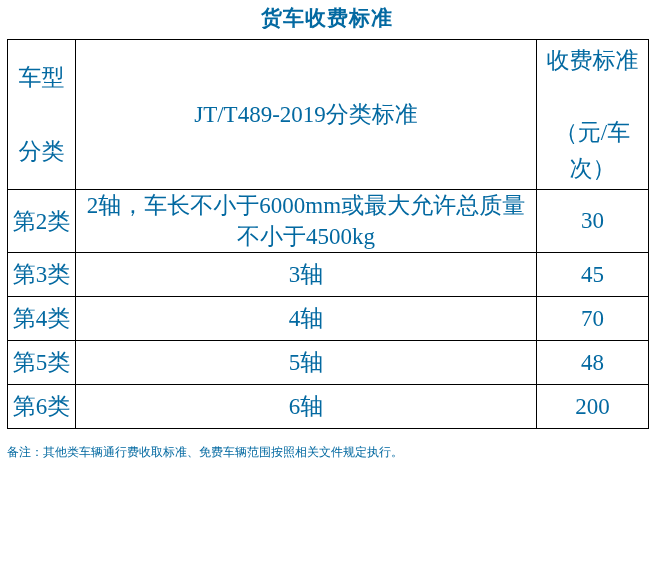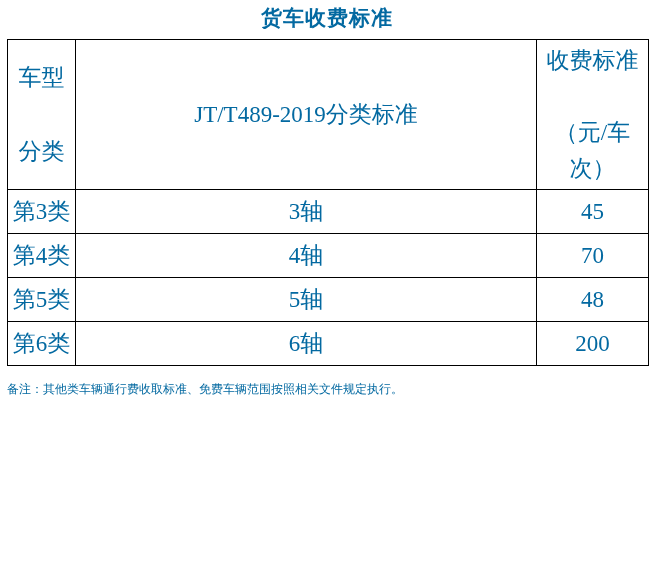--- a/index.html
+++ b/index.html
@@ -78,20 +78,25 @@
 分类</th>
         <th class="cell-standard-header">JT/T489-2019分类标准</th>
         <th class="cell-fee-header">收费标准
 
 （元/车
 次）</th>
       </tr>
     </thead>
     <tbody>
       <tr class="body-row">
+        <td>第2类</td>
+        <td>2轴，车长不小于6000mm或最大允许总质量不小于4500kg</td>
+        <td>30</td>
+      </tr>
+      <tr class="body-row">
         <td>第3类</td>
         <td>3轴</td>
         <td>45</td>
       </tr>
       <tr class="body-row">
         <td>第4类</td>
         <td>4轴</td>
         <td>70</td>
       </tr>
       <tr class="body-row">

